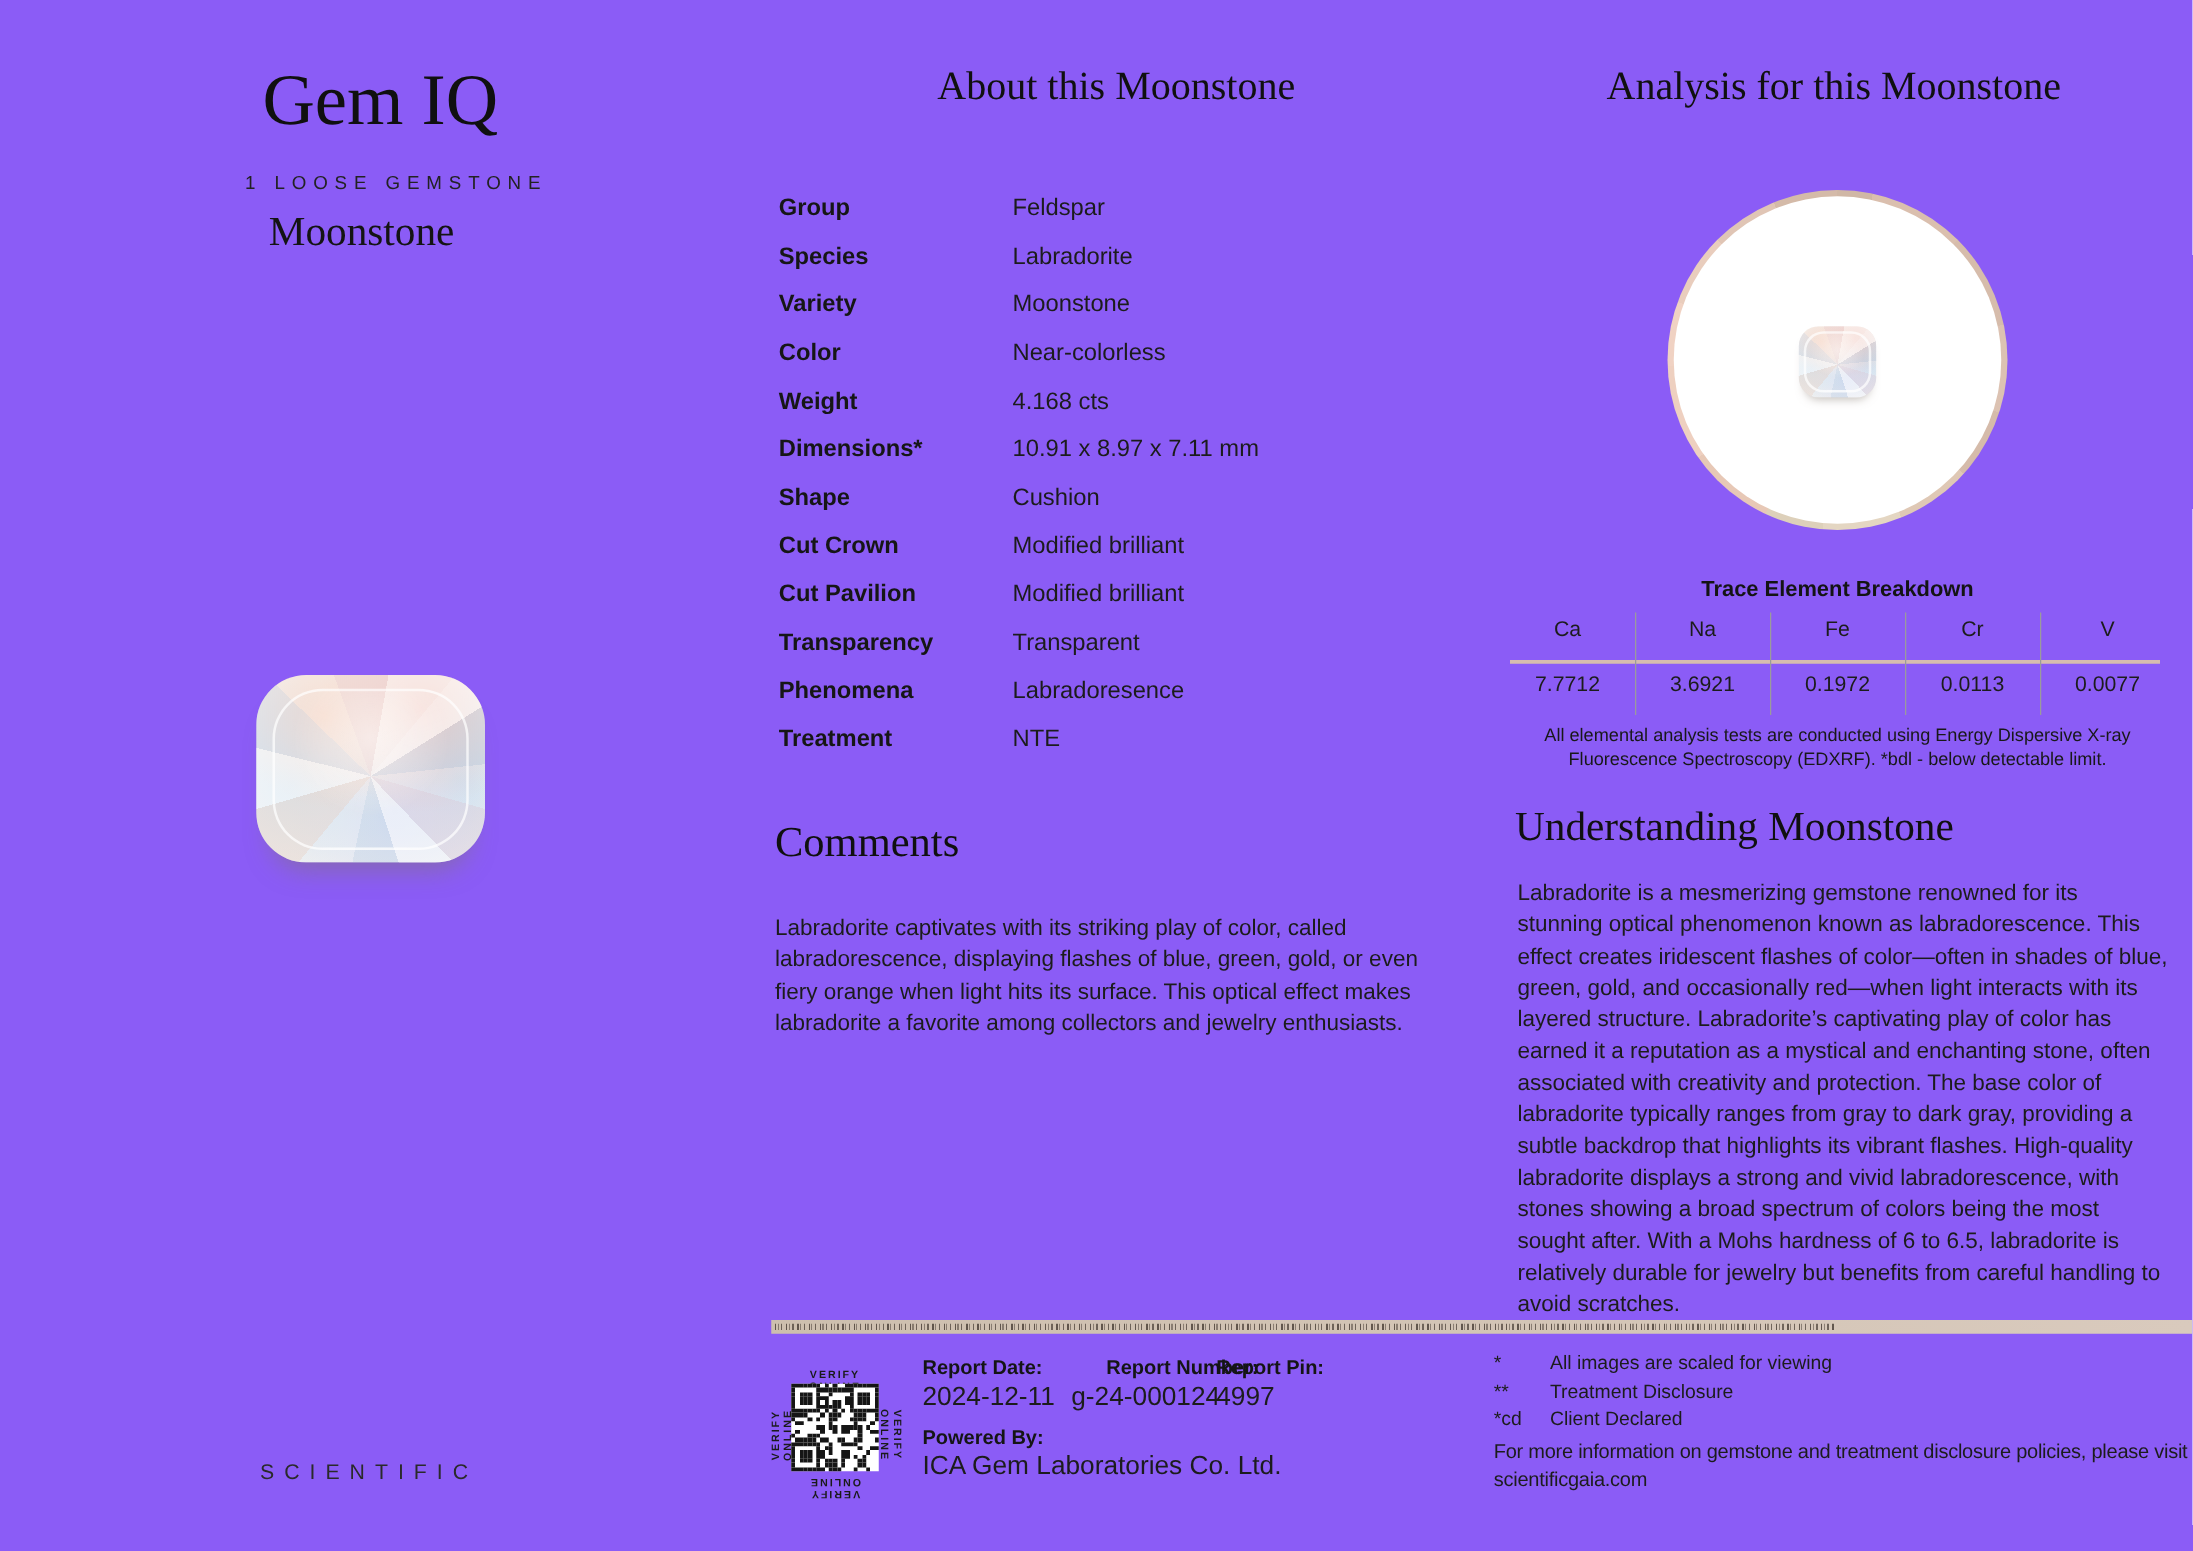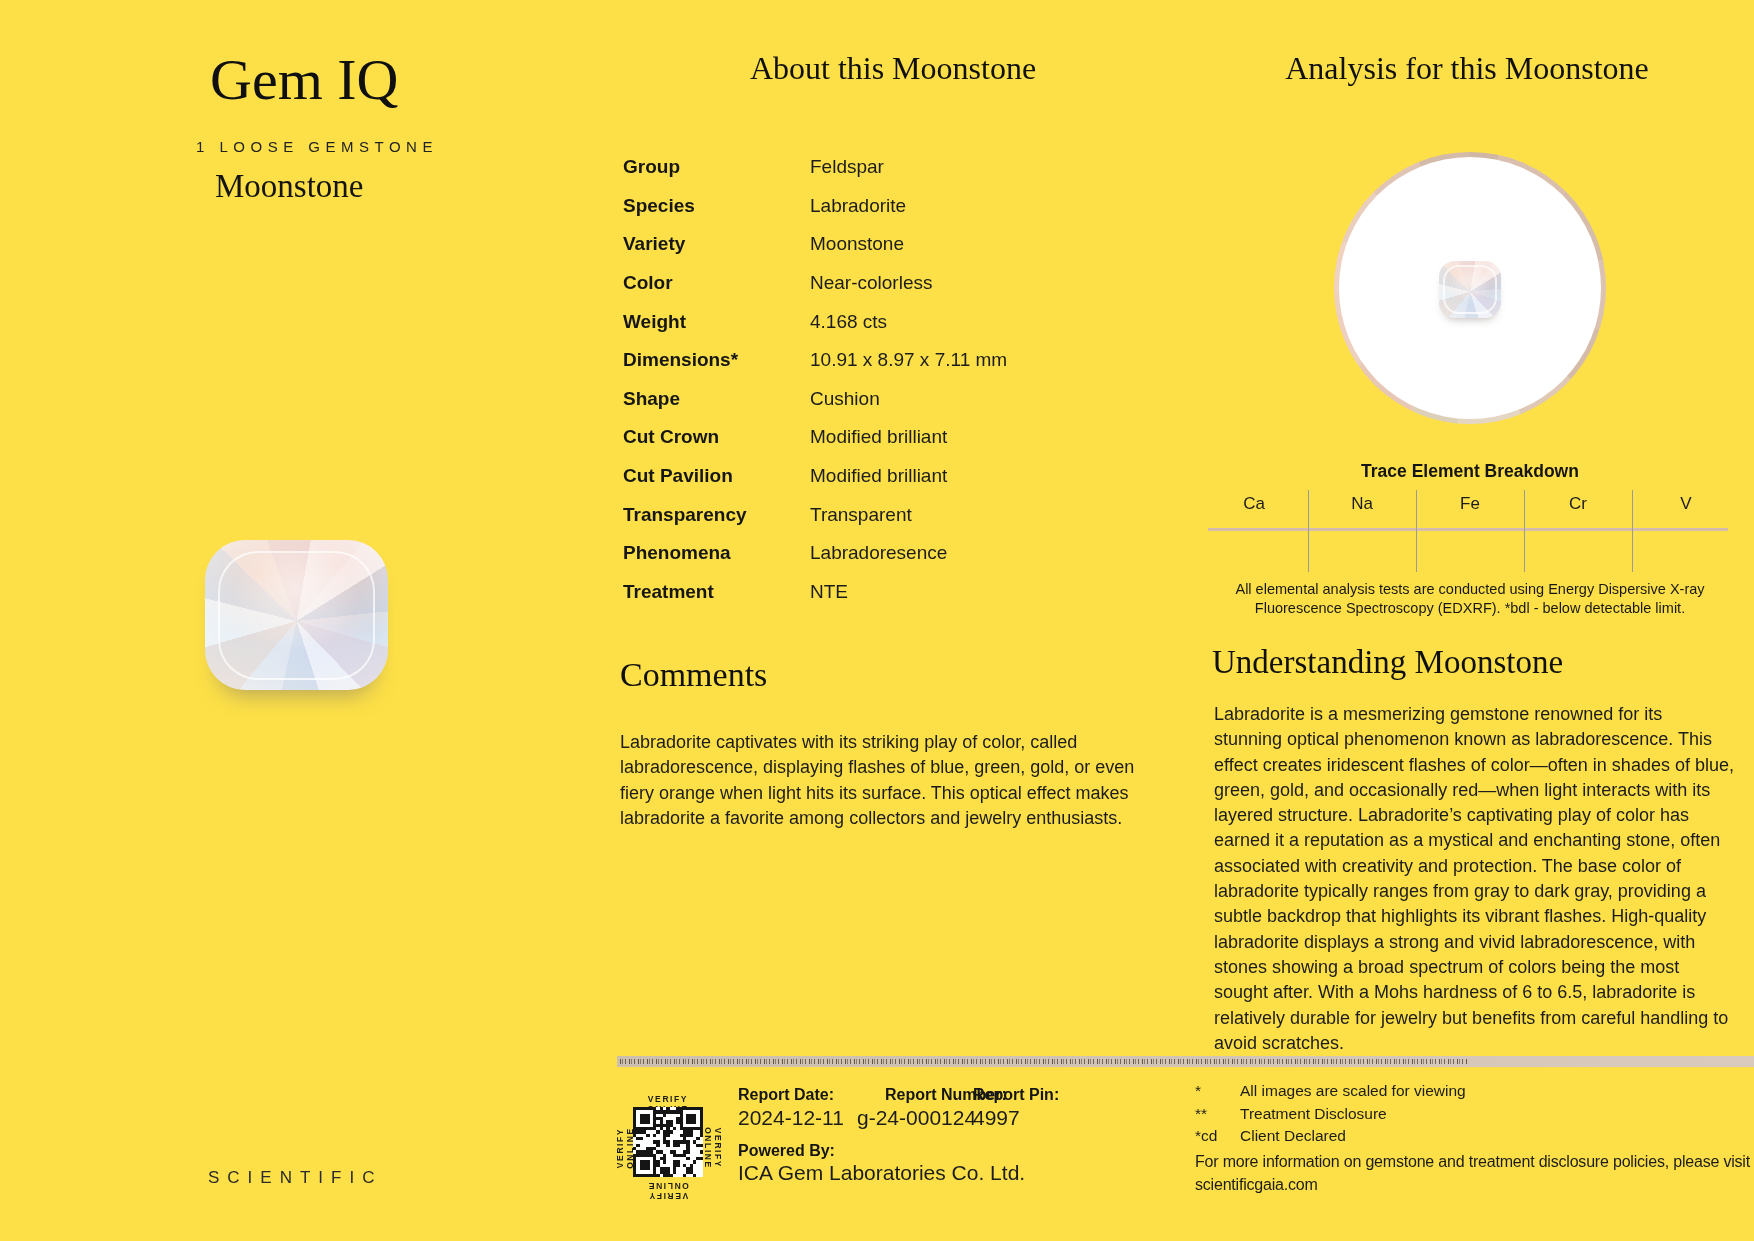--- a/index.html
+++ b/index.html
@@ -1,16 +1,16 @@
 <!DOCTYPE html>
 <html><head>
 <meta charset="utf-8">
 <style>
   html,body{margin:0;padding:0;background:#ffffff;}
-  #page{position:relative;width:1754px;height:1241px;background:#fde047;overflow:hidden;
+  #page{position:relative;width:1754px;height:1241px;background:#8b5cf6;overflow:hidden;
         font-family:"Liberation Sans",sans-serif;color:#1b1b1b;}
   .abs{position:absolute;}
   .serif{font-family:"Liberation Serif",serif;}
 
   
   .brand-title{left:210px;top:46px;font-size:58px;color:#101010;}
   .brand-count{left:196px;top:138px;font-size:15px;letter-spacing:5.5px;color:#222;}
   .brand-name{left:215px;top:168px;font-size:33px;color:#141414;}
 
   .gem{border-radius:40px;
@@ -612,20 +612,27 @@
       <span>Na</span>
       <span>Fe</span>
       <span>Cr</span>
       <span>V</span>
     </div>
     <div class="trace-rule"></div>
     <div class="trace-sep" style="left:108px;"></div>
     <div class="trace-sep" style="left:216px;"></div>
     <div class="trace-sep" style="left:324px;"></div>
     <div class="trace-sep" style="left:432px;"></div>
+    <div class="trace-row vals">
+      <span>7.7712</span>
+      <span>3.6921</span>
+      <span>0.1972</span>
+      <span>0.0113</span>
+      <span>0.0077</span>
+    </div>
   </div>
 
   <div class="abs serif und-heading">Understanding Moonstone</div>
   <div class="abs method-note">All elemental analysis tests are conducted using Energy Dispersive X-ray Fluorescence Spectroscopy (EDXRF). *bdl - below detectable limit.</div>
   <div class="abs und-text">Labradorite is a mesmerizing gemstone renowned for its stunning optical phenomenon known as labradorescence. This effect creates iridescent flashes of color—often in shades of blue, green, gold, and occasionally red—when light interacts with its layered structure. Labradorite’s captivating play of color has earned it a reputation as a mystical and enchanting stone, often associated with creativity and protection. The base color of labradorite typically ranges from gray to dark gray, providing a subtle backdrop that highlights its vibrant flashes. High-quality labradorite displays a strong and vivid labradorescence, with stones showing a broad spectrum of colors being the most sought after. With a Mohs hardness of 6 to 6.5, labradorite is relatively durable for jewelry but benefits from careful handling to avoid scratches.</div>
 
   <div class="abs microstrip">
       <div class="ink"></div>
     </div>
 

